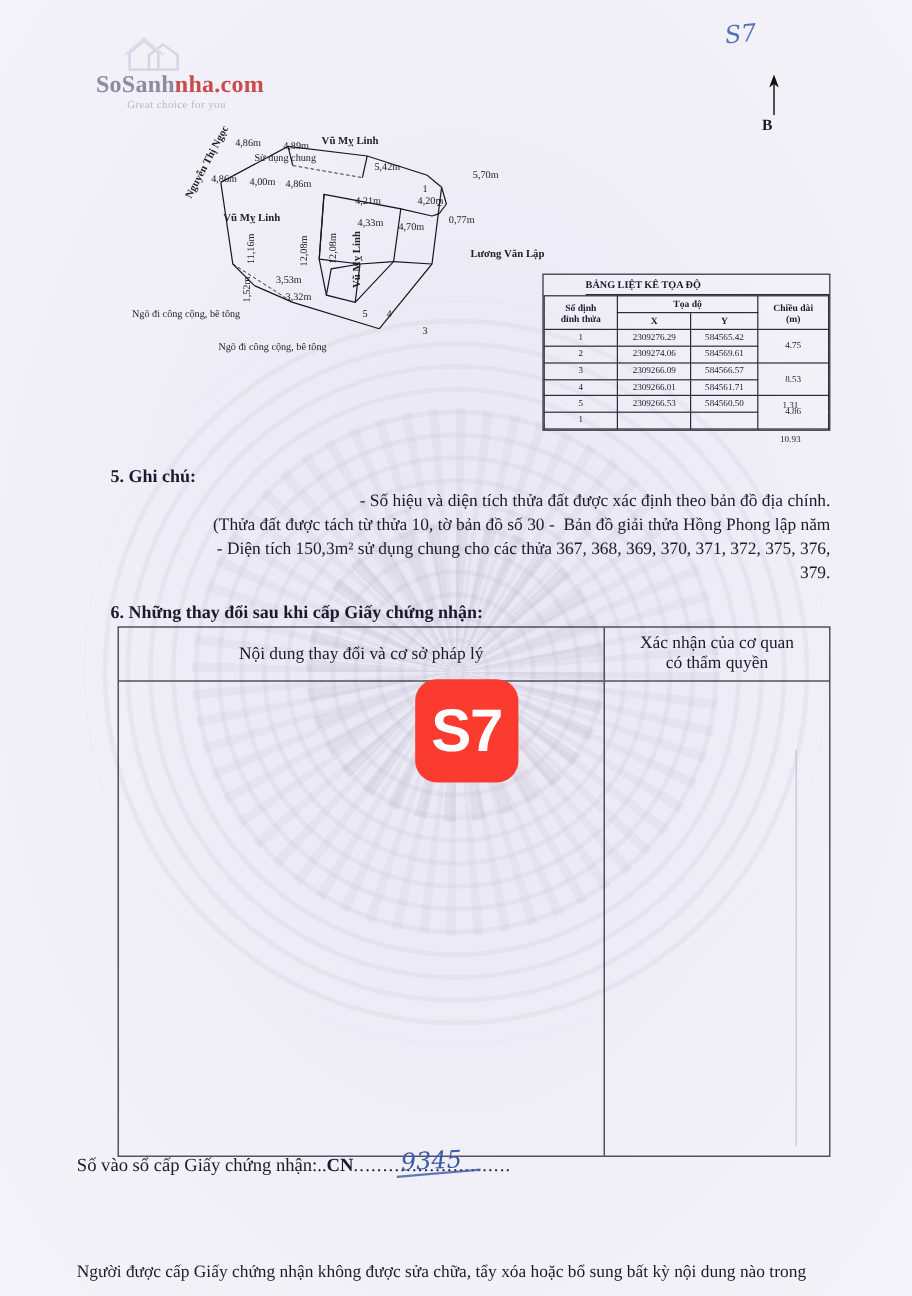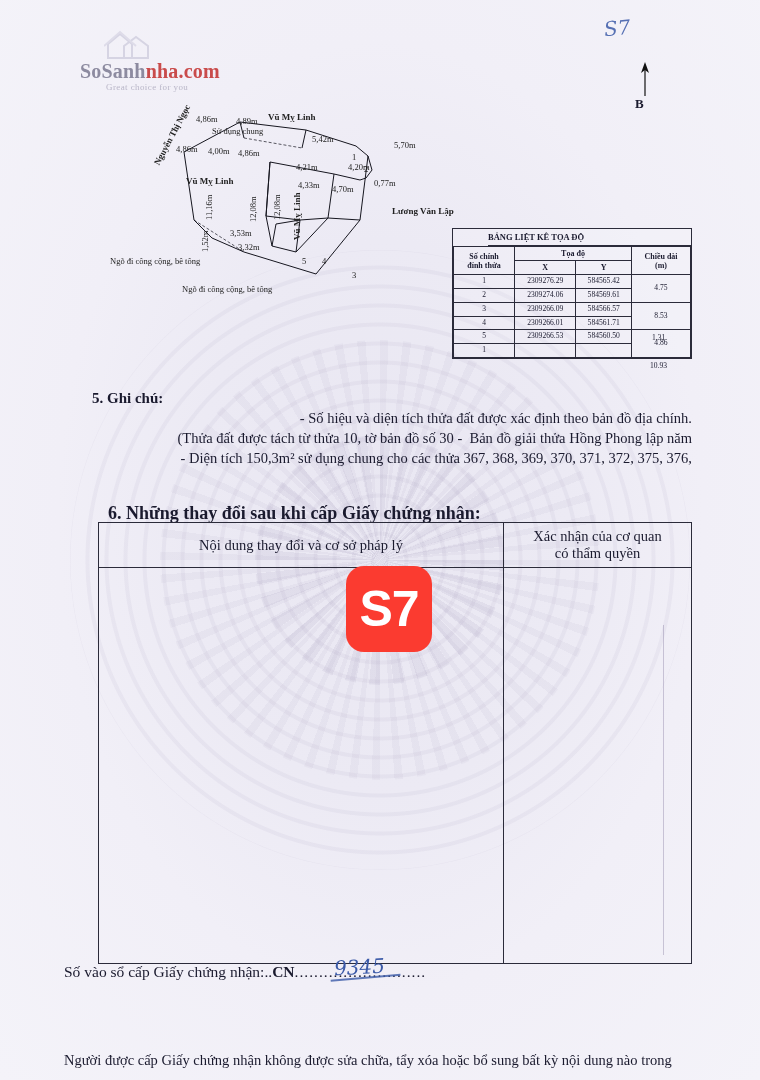--- a/index.html
+++ b/index.html
@@ -128,21 +128,21 @@
   }
   #coord .title { border:none; border-bottom:1px solid #2b2b3a; font-weight:700; font-size:8.5px; padding:3px 0;margin-left:35px; }
   #coord .hd { font-weight:700; font-size:8px; }
   #coord .num { font-size: 7.6px; }
 
   
   #sec5 { left: 92px; top: 390px; font-size: 15px; font-weight:700; }
   #notes { position:absolute; left: 92px; top: 408px; width: 600px; font-size: 14.5px; line-height: 1.38; text-align: right; }
   #notes div { white-space: pre-wrap; }
 
-  #sec6 { left: 92px; top: 503px; font-size: 18px; font-weight:700;margin-left:16px; }
+  #sec6 { left: 92px; top: 503px; font-size: 15px; font-weight:700; }
 
   
   #bigtable {
     position:absolute; left: 98px; top: 522px;
     width: 592px; height: 440px;
     border: 1.2px solid #2b2b3a;
   }
   #bigtable .hrow {
     display:flex; height: 44px;
     border-bottom: 1.2px solid #2b2b3a;
@@ -301,21 +301,21 @@
     <div class="lab" style="left:202px; top:156px;">4</div>
     <div class="lab" style="left:182px; top:156px;">5</div>
   </div>
 
   <div id="coord">
     <div class="title">BẢNG LIỆT KÊ TỌA ĐỘ</div>
     <table>
       <tbody>
           <tr>
         <td class="hd" rowspan="2" style="width:58px">
-          <div>Số chính</div>
+          <div>Số định</div>
           <div>đỉnh thửa</div>
         </td>
         <td class="hd" colspan="2">Tọa độ</td>
         <td class="hd" rowspan="2" style="width:56px">
           <div>Chiều dài</div>
           <div>(m)</div>
         </td>
       </tr>
       <tr>
         <td class="hd">X</td>
@@ -359,20 +359,21 @@
   </div>
 
   <div class="t" style="left:652px; top:333px; font-size:7.6px;">1.31</div>
   <div class="t" style="left:650px; top:361px; font-size:7.6px;">10.93</div>
 
   <div class="t" id="sec5">5. Ghi chú:</div>
   <div id="notes">
     <div>- Số hiệu và diện tích thửa đất được xác định theo bản đồ địa chính.</div>
     <div>(Thửa đất được tách từ thửa 10, tờ bản đồ số 30 -  Bản đồ giải thửa Hồng Phong lập năm</div>
     <div>- Diện tích 150,3m² sử dụng chung cho các thửa 367, 368, 369, 370, 371, 372, 375, 376,</div>
+    <div>379.</div>
   </div>
 
   <div class="t" id="sec6">6. Những thay đổi sau khi cấp Giấy chứng nhận:</div>
 
   <div id="bigtable">
     <div class="hrow">
       <div class="c1">Nội dung thay đổi và cơ sở pháp lý</div>
       <div class="c2">
         <div>
           <div>Xác nhận của cơ quan</div>

